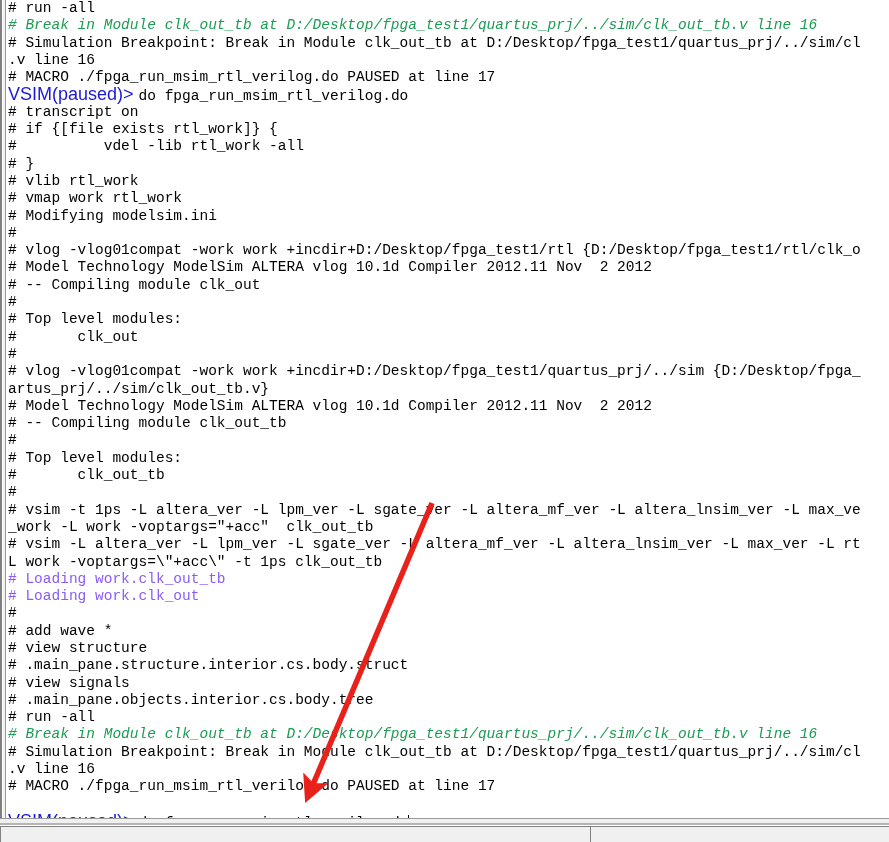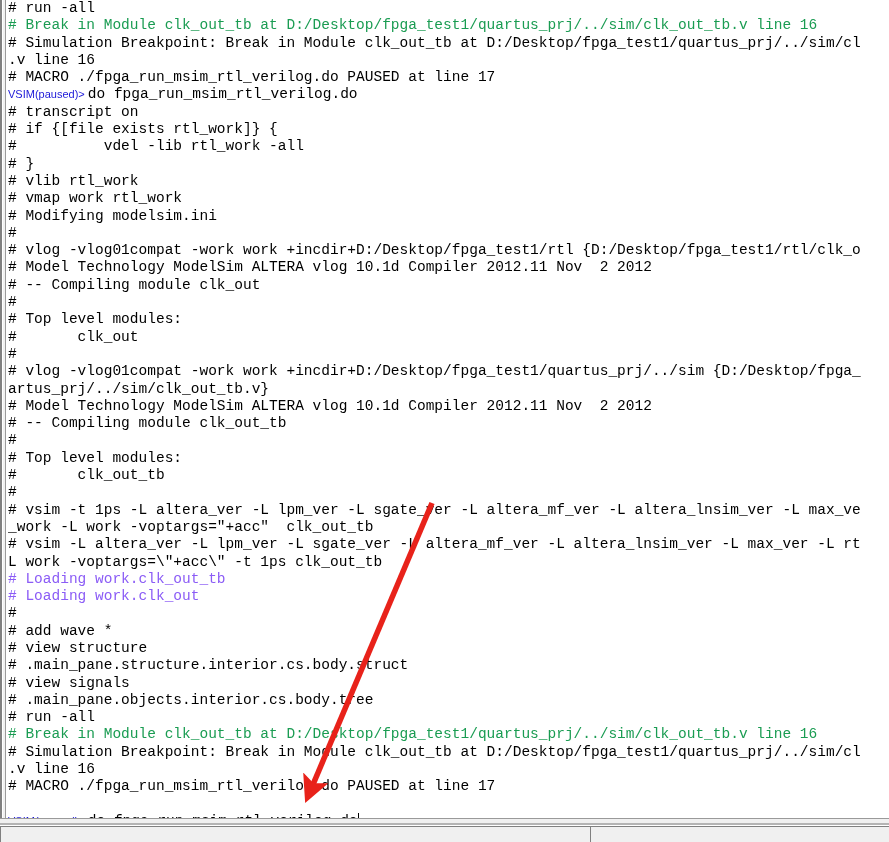--- a/index.html
+++ b/index.html
@@ -67,26 +67,26 @@
     font-family: "Liberation Mono", "DejaVu Sans Mono", monospace;
     font-size: 14.5px;
     line-height: 17.3px;
   }
   .tline {
     white-space: pre;
     height: 17.3px;
     overflow: hidden;
   }
   .c-black  { color: #000000; }
-  .c-green  { color: #1a9c52; }
+  .c-green  { color: #1a9c52; font-style: italic; }
   .c-blue   { color: #8b5cf6; }
   .c-prompt {
     color: #1c18d8;
     font-family: "Liberation Sans", "DejaVu Sans", sans-serif;
-    font-size: 11px;
+    font-size: 18px;
   }
   .caret {
     display: inline-block;
     width: 1px;
     height: 14px;
     background: #000;
     vertical-align: -2px;
     margin-left: 0px;
   }
 

